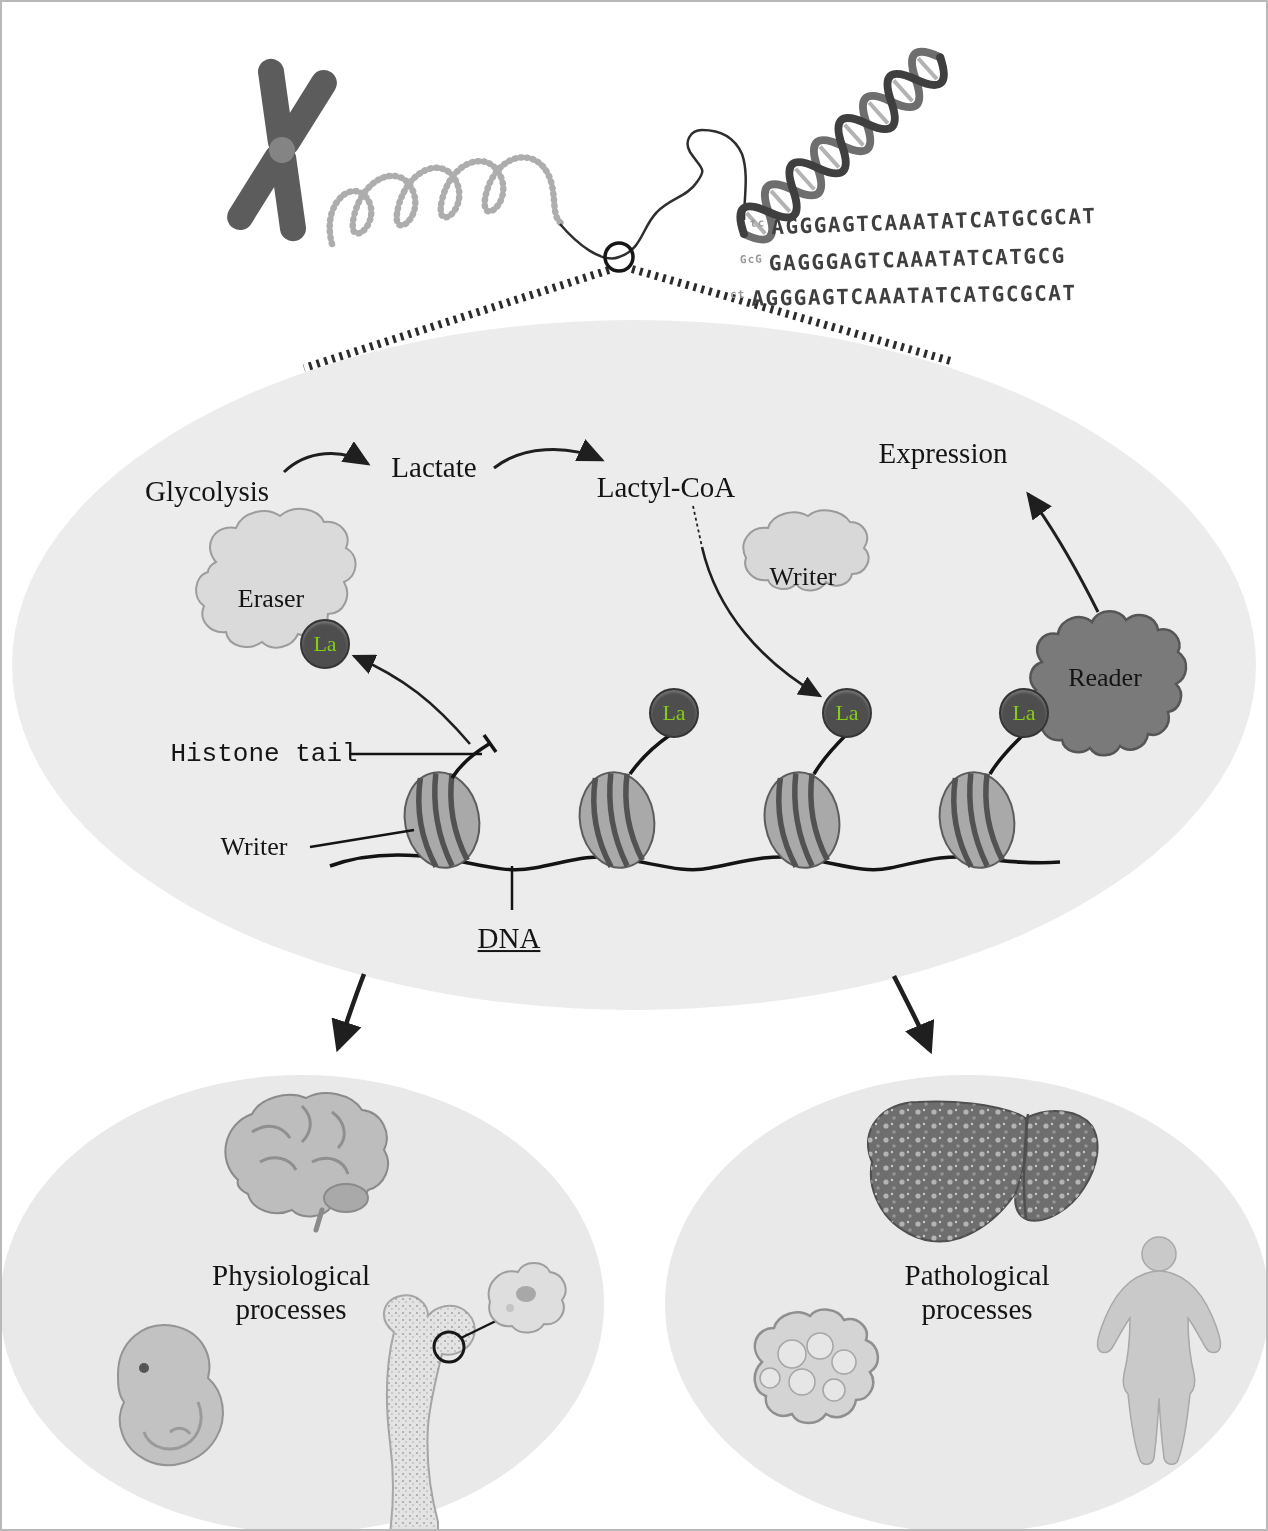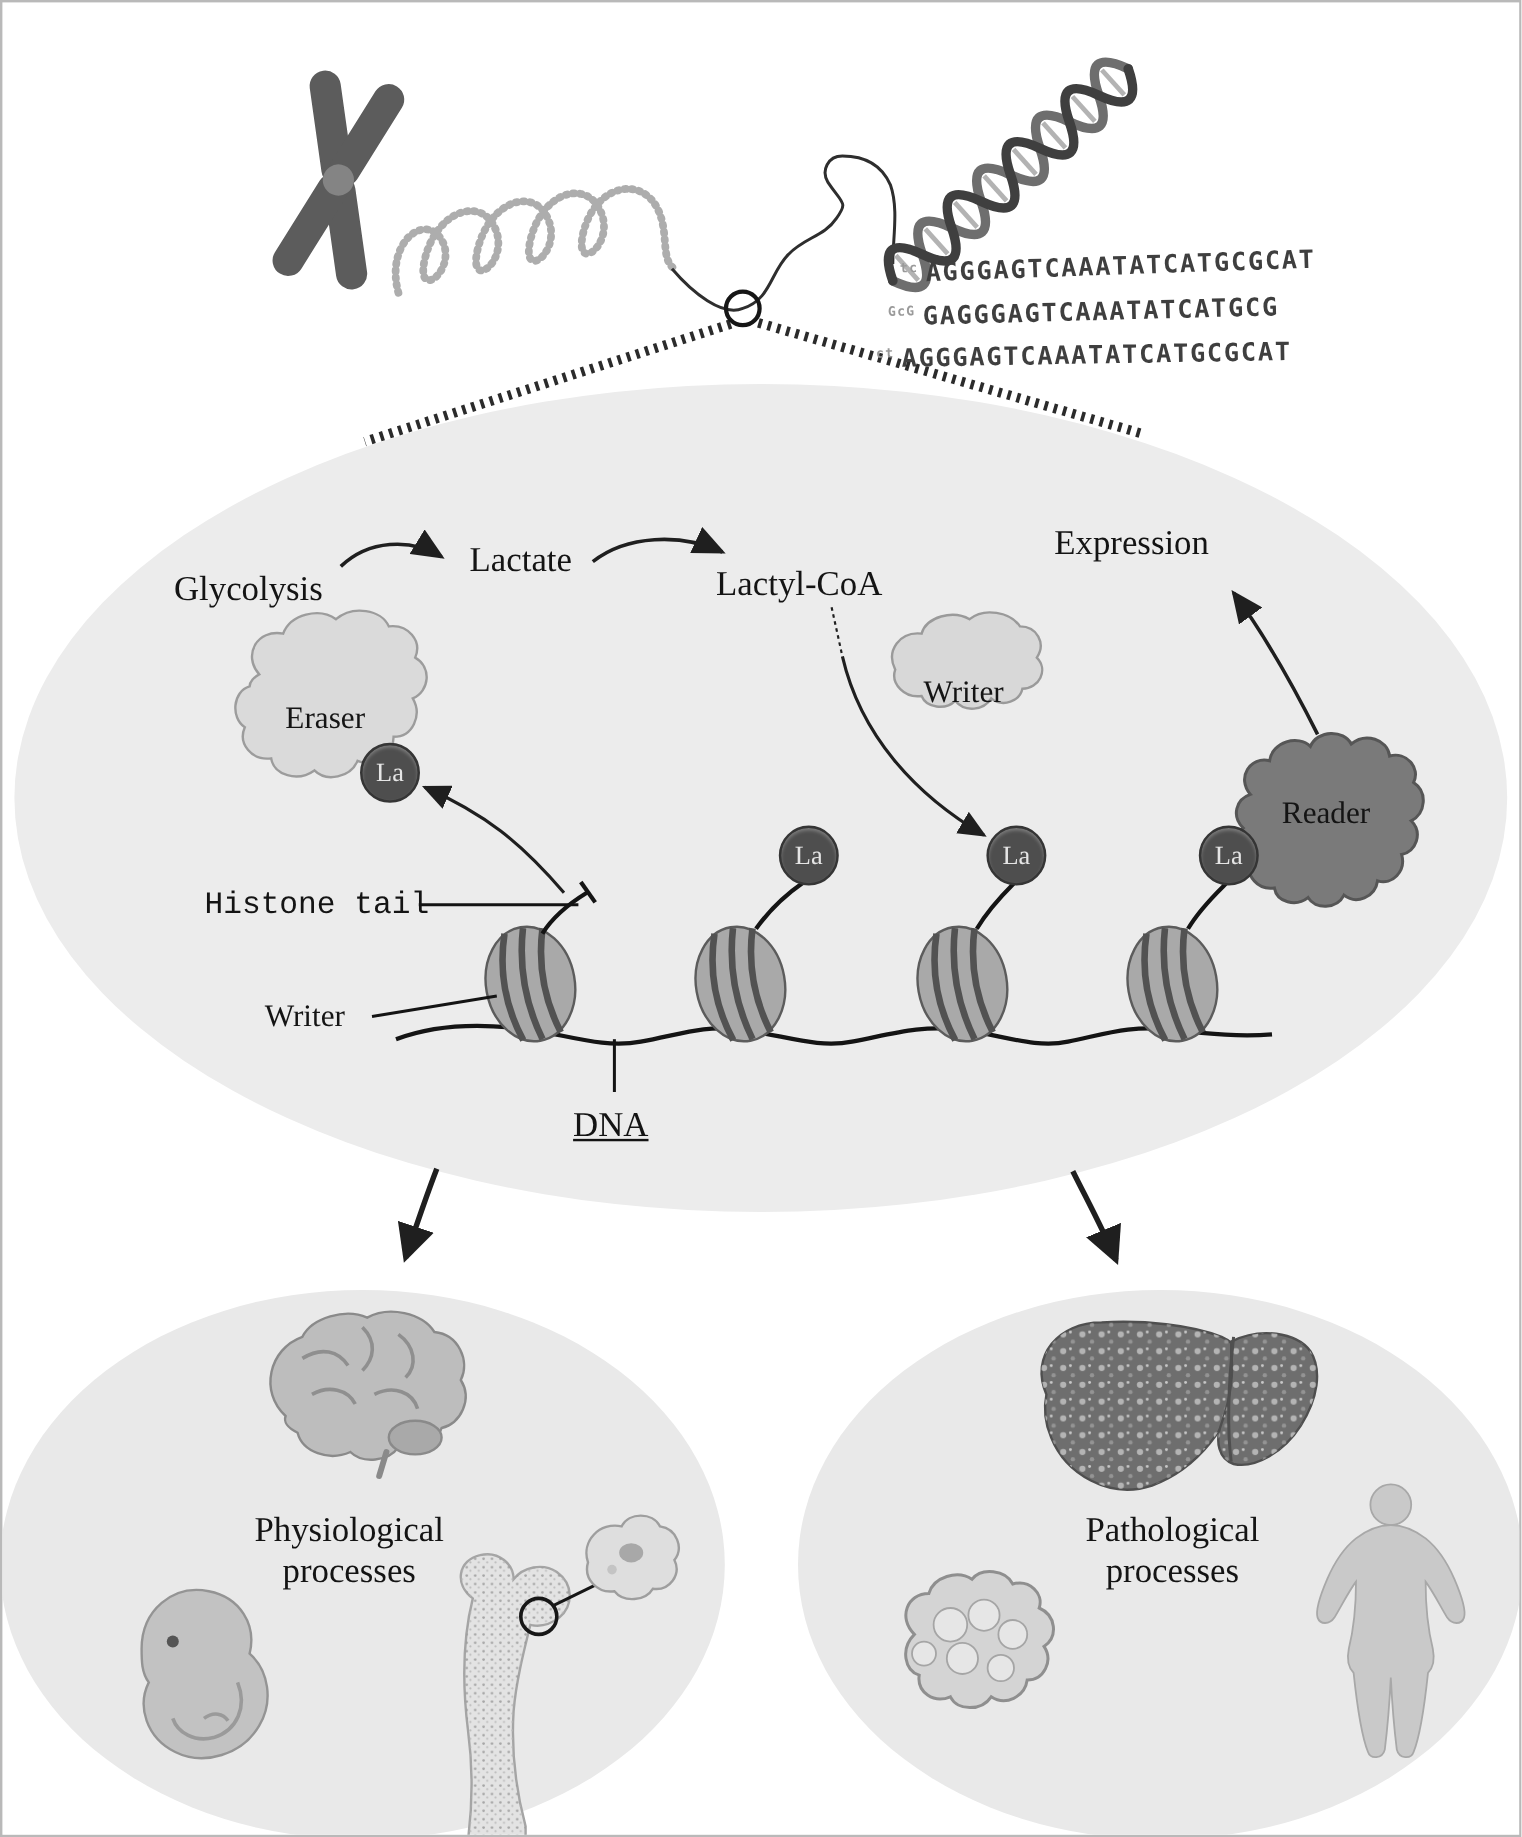--- a/index.html
+++ b/index.html
@@ -24,21 +24,21 @@
   }
   .lbl-big{font-size:29px;}
   .lbl-med{font-size:26px;}
   .la-badge{
     position:absolute;
     width:46px;height:46px;
     transform:translate(-50%,-50%);
     border-radius:50%;
     background:#4e4e4e;
     border:2px solid #353535;
-    color:#e5e5e5;
+    color:#84cc16;
     display:flex;align-items:center;justify-content:center;
     font-size:22px;
     font-family:"Liberation Serif", serif;
     box-shadow:inset 0 2px 3px rgba(255,255,255,.25);
   }
   .seq{
     position:absolute;
     font-family:"DejaVu Sans Mono", monospace;
     font-size:21px;
     font-weight:600;

